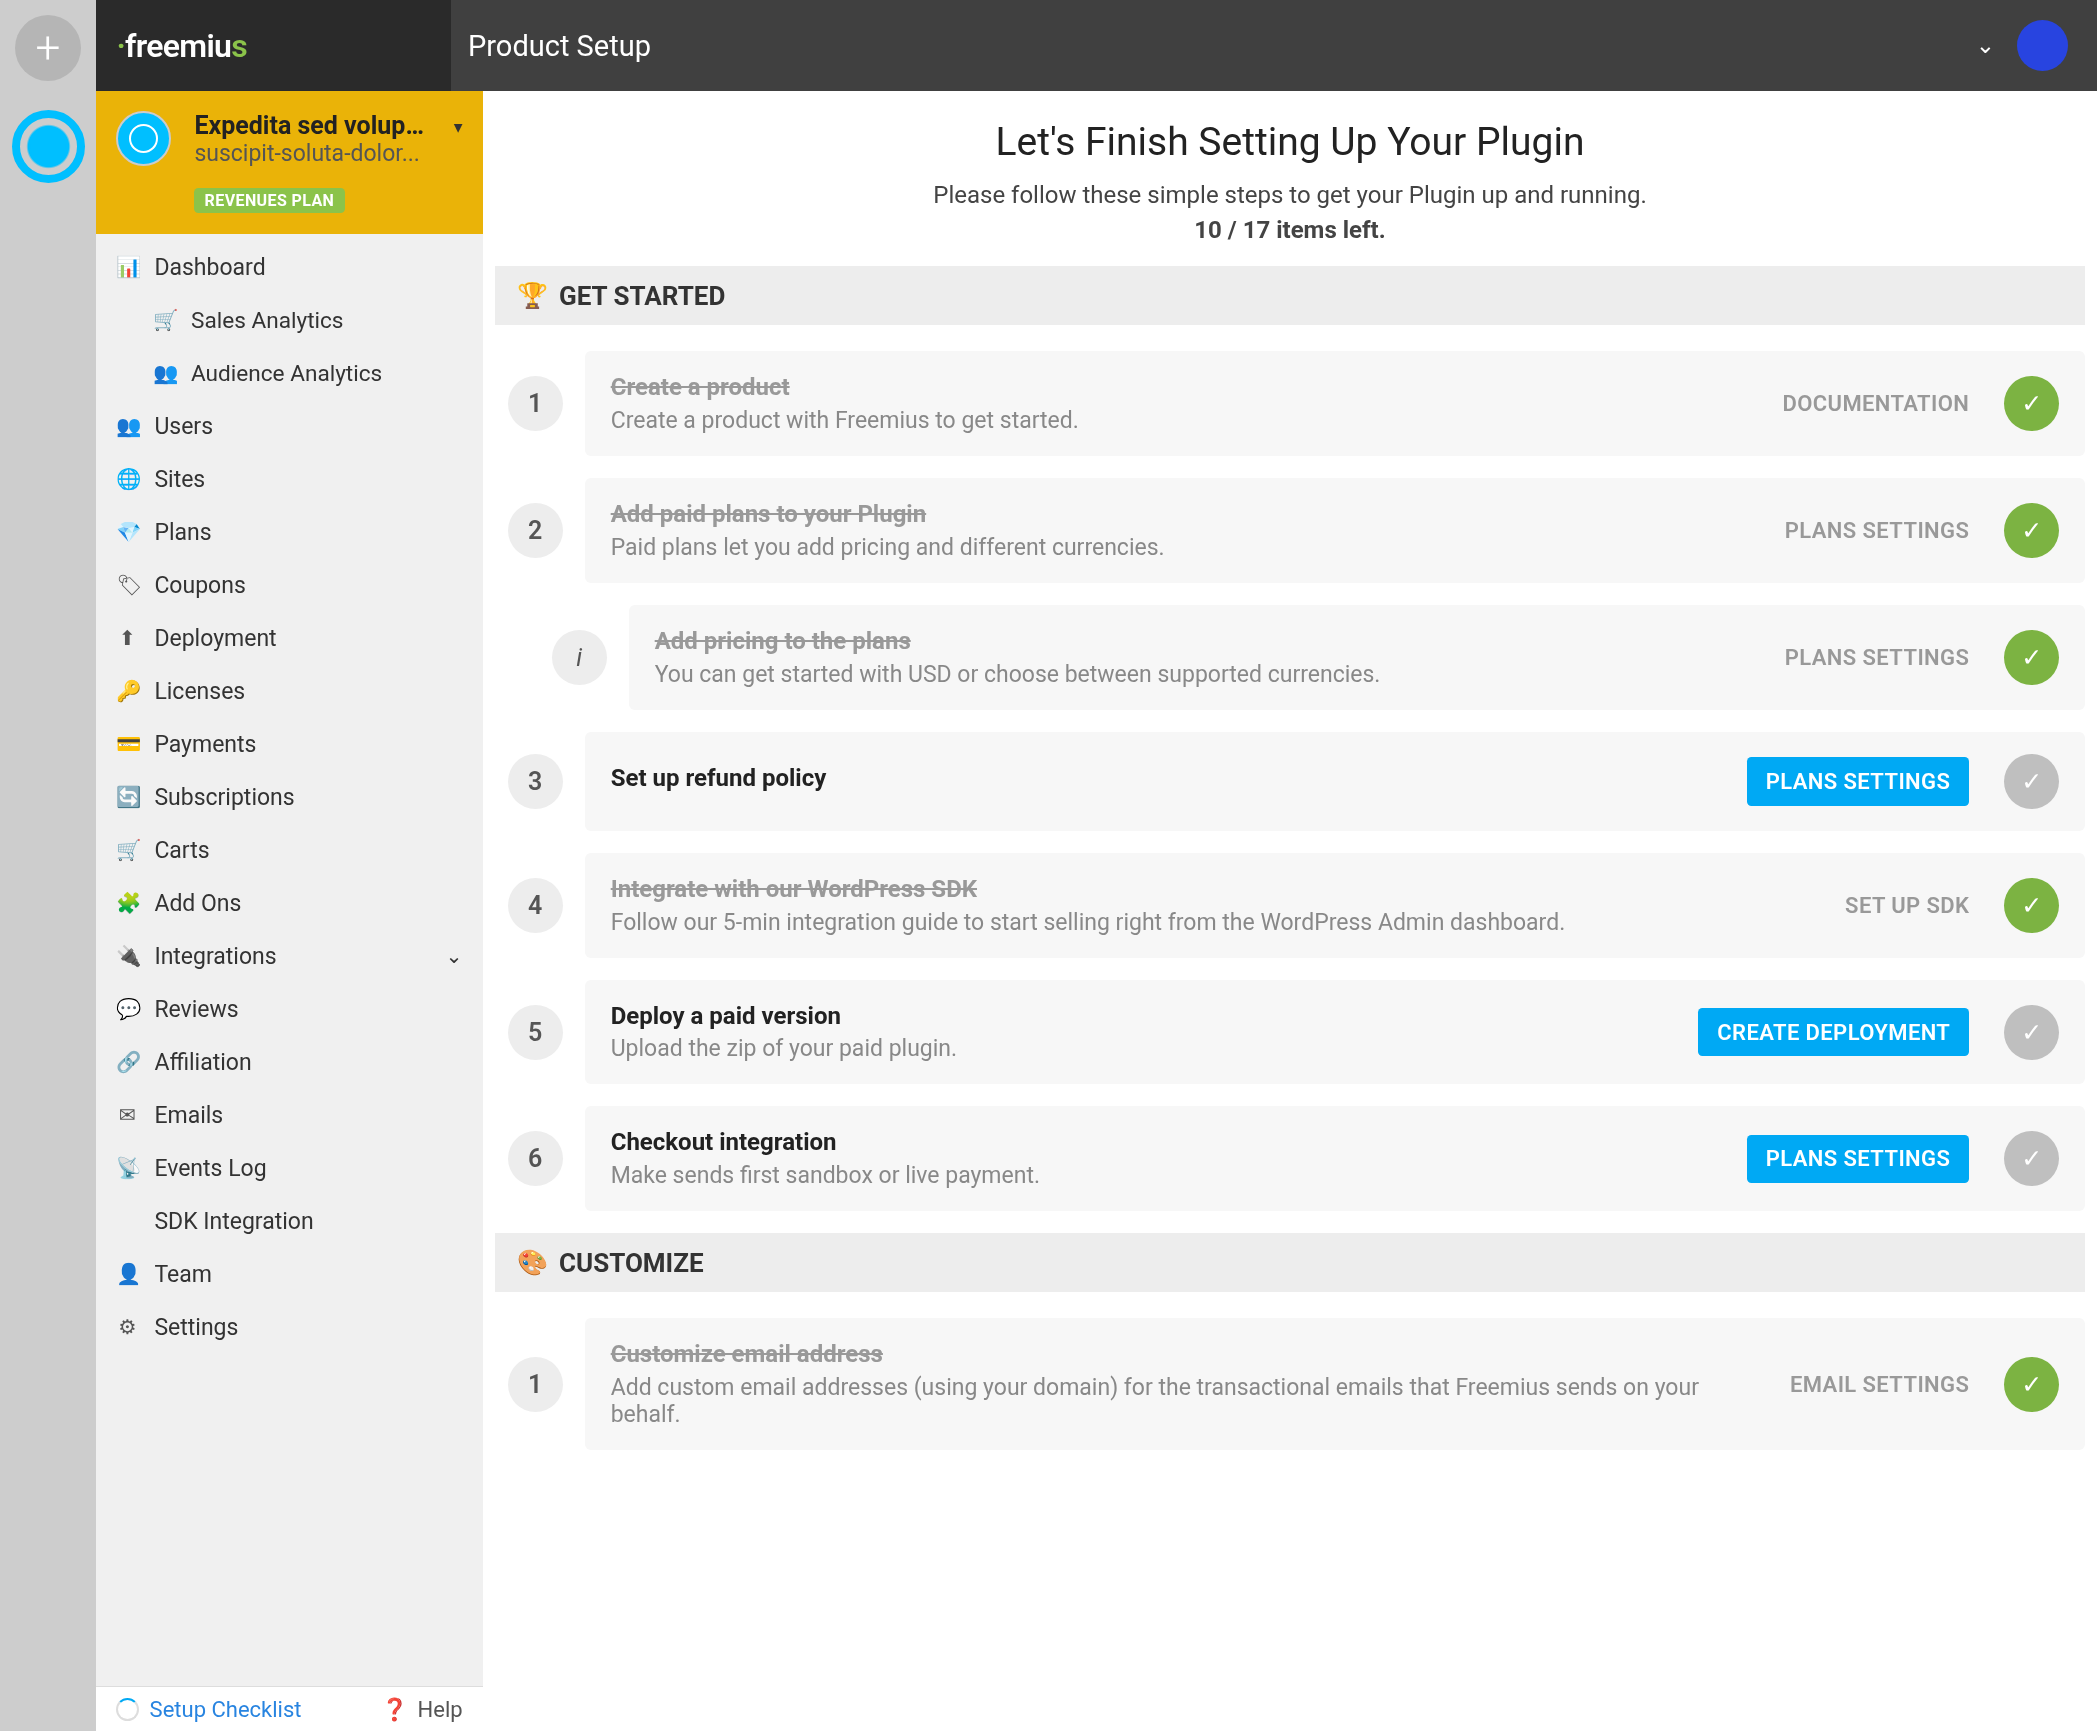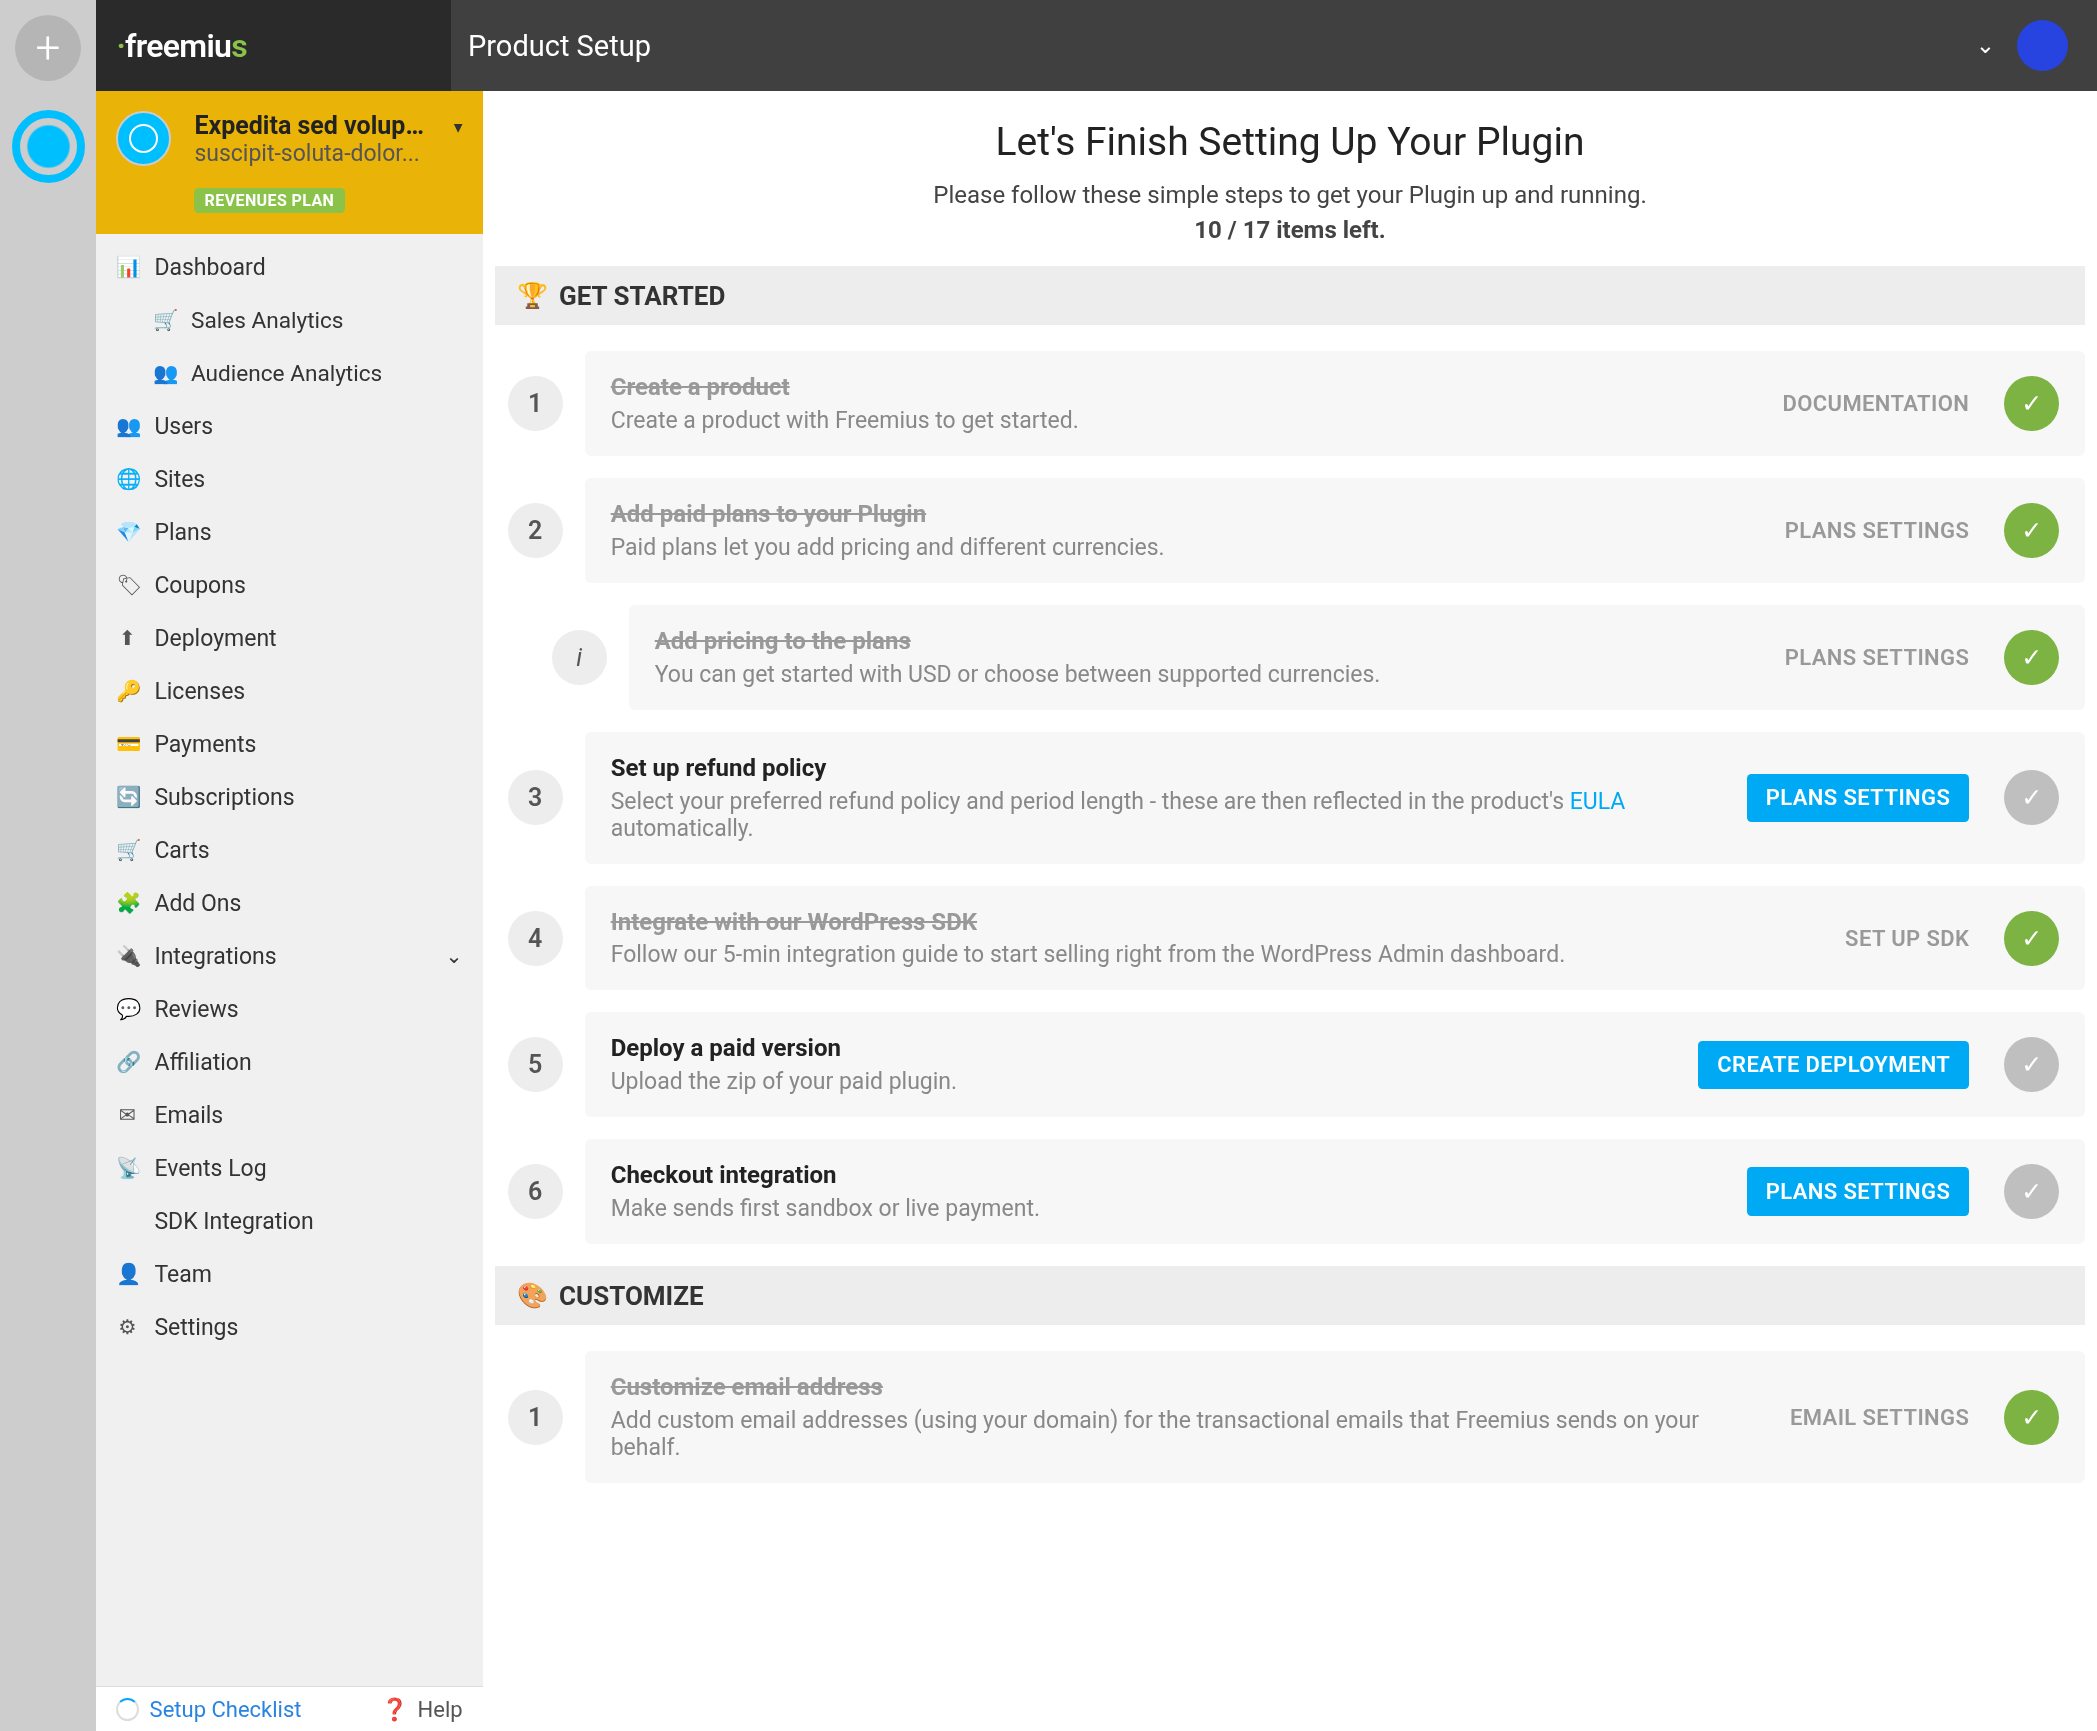--- a/index.html
+++ b/index.html
@@ -238,21 +238,20 @@
       </div>
       <div class="step-action">PLANS SETTINGS</div>
       <div class="step-check green">✓</div>
     </div>
             </div>
             <div class="step">
     <div class="step-num">3</div>
     <div class="step-body">
       <div class="step-text">
         <div class="step-title ">Set up refund policy</div>
-        <div class="step-desc"><span>Select your preferred refund policy and period length - these are then reflected in the product's </span><span class="link">EULA</span><span> automatically.</span></div>
       </div>
       <div class="step-btn">PLANS SETTINGS</div>
       <div class="step-check gray">✓</div>
     </div>
             </div>
             <div class="step">
     <div class="step-num">4</div>
     <div class="step-body">
       <div class="step-text">
         <div class="step-title done">Integrate with our WordPress SDK</div>

